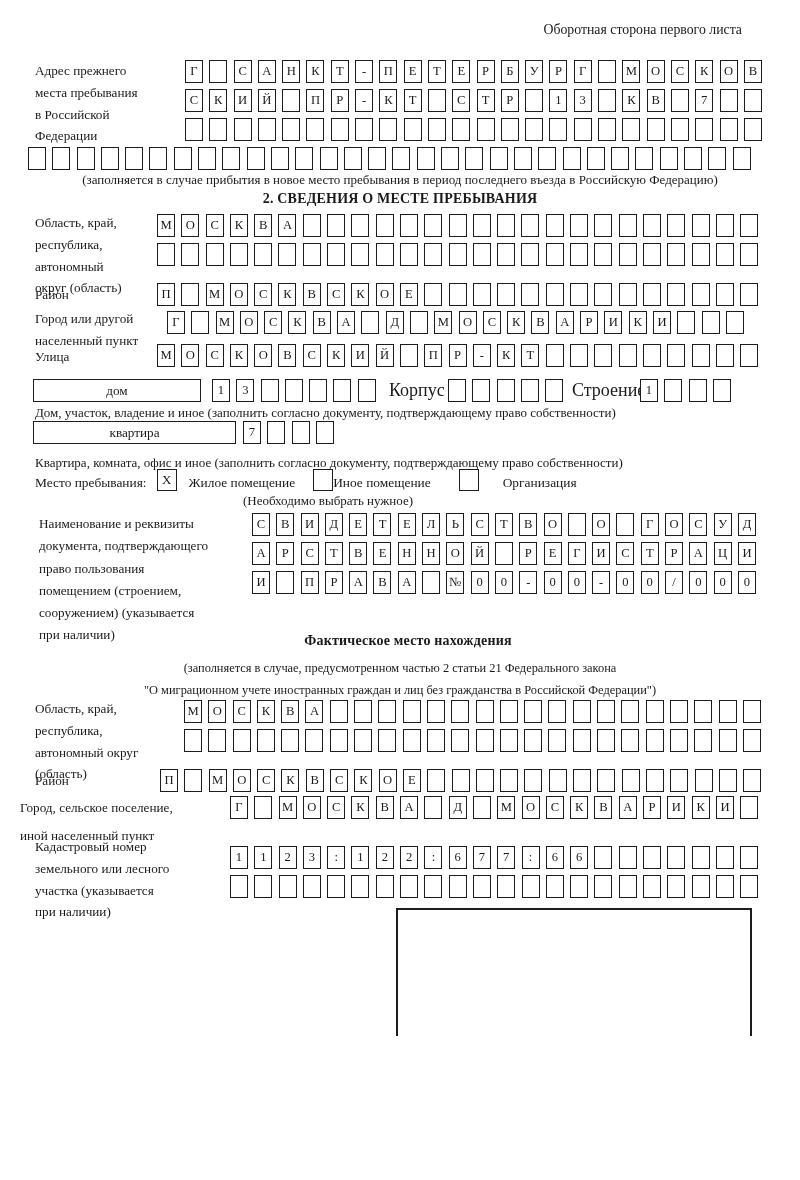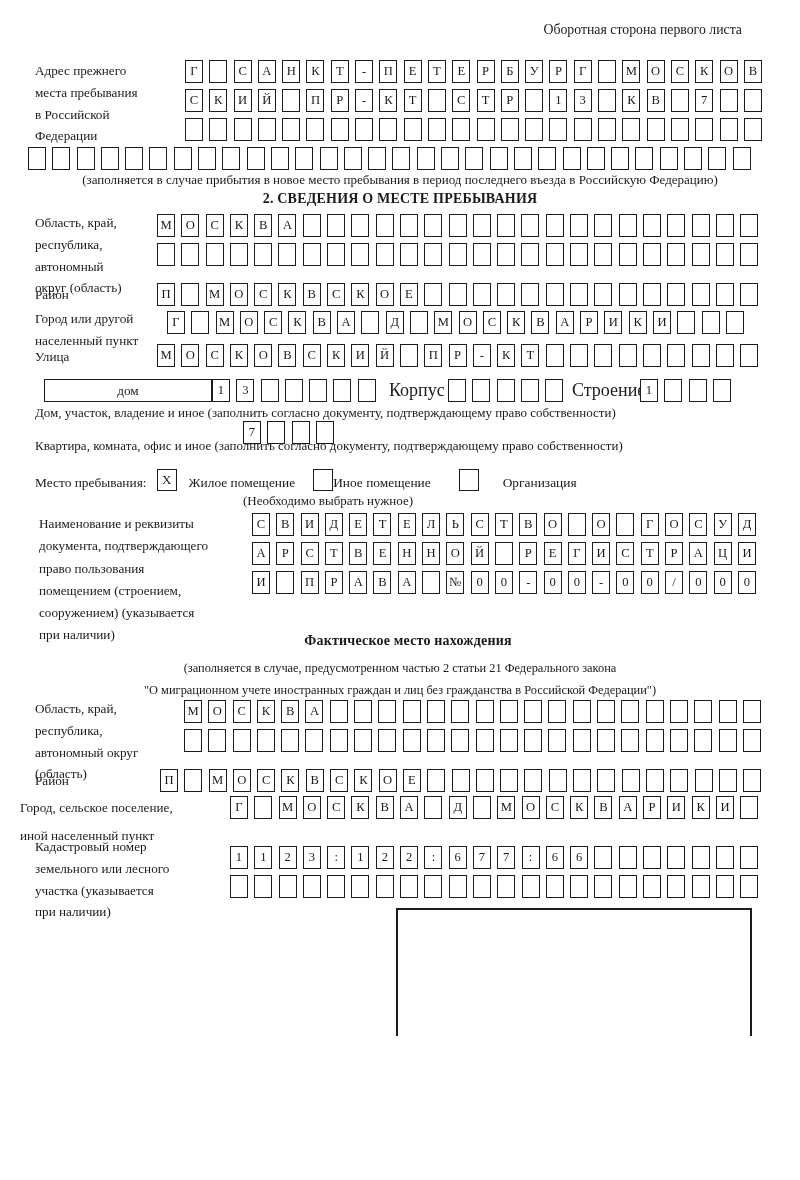--- a/index.html
+++ b/index.html
@@ -291,21 +291,21 @@
       <span class="cell"></span>
       <span class="cell"></span>
       <span class="cell"></span>
       <span class="cell"></span>
       <span class="cell"></span>
       <span class="cell"></span>
       <span class="cell"></span>
       <span class="cell"></span>
     </div>
 
-  <div class="lblbox" style="left:33px;top:379px;width:168px;margin-left:11px;">дом</div>
+  <div class="lblbox" style="left:33px;top:379px;width:168px;">дом</div>
   <div class="boxrow" style="left:212px;top:379px;">
       <span class="cell">1</span>
       <span class="cell">3</span>
       <span class="cell"></span>
       <span class="cell"></span>
       <span class="cell"></span>
       <span class="cell"></span>
       <span class="cell"></span>
     </div>
   <div class="inlinetext" style="left:389px;top:379px;">Корпус</div>
@@ -318,27 +318,28 @@
     </div>
   <div class="inlinetext" style="left:572px;top:379px;">Строение</div>
   <div class="boxrow" style="left:640px;top:379px;">
       <span class="cell">1</span>
       <span class="cell"></span>
       <span class="cell"></span>
       <span class="cell"></span>
     </div>
   <div class="note" style="left:35px;top:405px;">Дом, участок, владение и иное (заполнить согласно документу, подтверждающему право собственности)</div>
 
+  <div class="lblbox" style="left:33px;top:421px;width:203px;">квартира</div>
   <div class="boxrow" style="left:243px;top:421px;">
       <span class="cell">7</span>
       <span class="cell"></span>
       <span class="cell"></span>
       <span class="cell"></span>
     </div>
-  <div class="note" style="left:35px;top:438px;font-family:Liberation Serif, serif;">Квартира, комната, офис и иное (заполнить согласно документу, подтверждающему право собственности)</div>
+  <div class="note" style="left:35px;top:455px;font-family:Liberation Serif, serif;">Квартира, комната, офис и иное (заполнить согласно документу, подтверждающему право собственности)</div>
 
   <div class="mestorow" style="left:35px;top:468px;height:23px;">
     <span>Место пребывания:</span>
     <span class="cbx" style="margin-left:10px;">X</span>
     <span style="margin-left:12px;">Жилое помещение</span>
     <span class="cbx" style="margin-left:18px;"></span>
     <span style="">Иное помещение</span>
     <span class="cbx" style="margin-left:28px;"></span>
     <span style="margin-left:24px;">Организация</span>
   </div>

